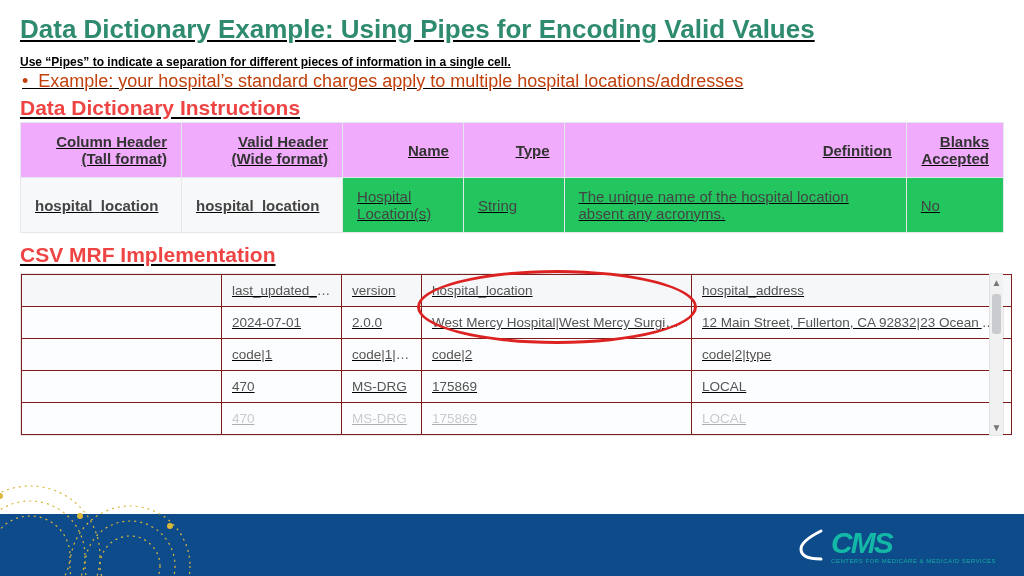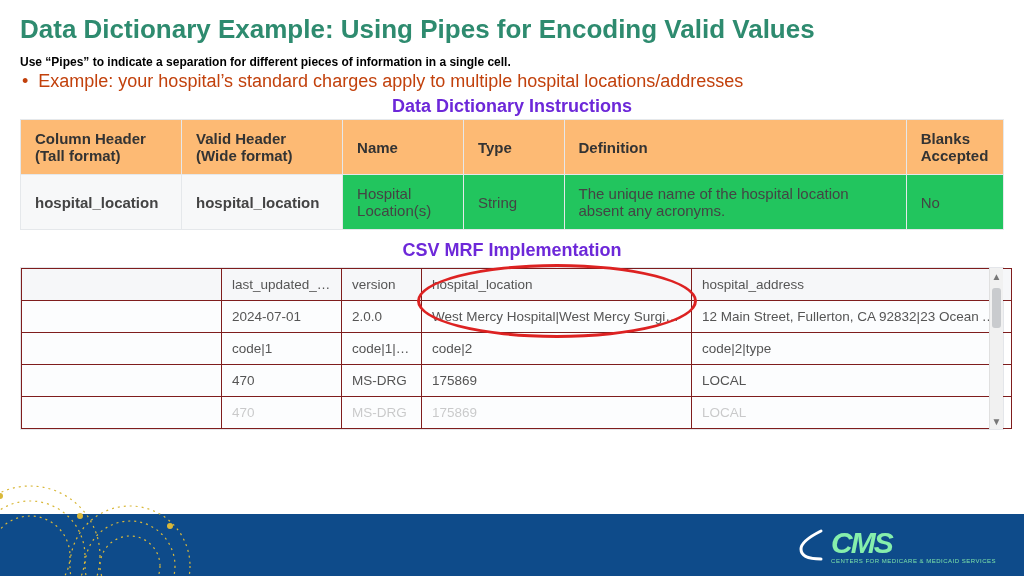--- a/index.html
+++ b/index.html
@@ -4,64 +4,63 @@
 <style>
   * { box-sizing: border-box; margin: 0; padding: 0; }
   body {
     font-family: "Segoe UI", Arial, sans-serif;
     width: 1024px;
     height: 576px;
     background: #fff;
     position: relative;
     overflow: hidden;
   }
-  .content { padding: 14px 20px 16px 20px; }
+  .content { padding: 14px 20px 16px 20px; text-decoration: underline; }
   .title {
     color: #2e8b6f;
     font-size: 26px;
     font-weight: 700;
     margin-bottom: 10px;
   }
   .sub-bold {
     font-size: 12px;
     font-weight: 700;
     color: #000;
     margin-bottom: 2px;
   }
   .bullet {
     font-size: 18px;
     color: #c2410c;
     padding-left: 2px;
     margin-bottom: 4px;
   }
   .section-label {
-    font-size: 18px;
+    font-size: 21px;
     font-weight: 700;
-    text-align: center;
-    color: #6d28d9;
+    color: #ef4444;
     margin: 2px 0 2px 0;
   }
   .table1-wrap { width: 100%; }
   table.dict {
     width: 100%;
     border-collapse: collapse;
     font-size: 15px;
     color: #2b2b2b;
     border: 1px solid #e5e8eb;
   }
   table.dict th, table.dict td {
     border: 1px solid #e5e8eb;
     padding: 10px 14px;
     text-align: left;
     vertical-align: middle;
   }
   table.dict th {
-    background: #fdba74;
+    background: #f0abfc;
     font-weight: 600;
-    text-align: left;
+    text-align: right;
     color: #333;
   }
   table.dict td.first { font-weight: 600; background:#f7f8f9;}
   table.dict td { background:#22c55e; color:#444;}
   .col-a{width:160px;} .col-b{width:160px;} .col-c{width:120px;} .col-d{width:100px;} .col-e{width:340px;} .col-f{width:90px;}
 
   .csv-wrap {
     position: relative;
     margin-top: 6px;
     border: 1px solid #e4e6ea;
@@ -118,21 +117,21 @@
   .circles {
     position: absolute;
     left: -30px; bottom: -30px;
     width: 300px; height: 140px;
   }
   .circles svg { overflow: visible; }
   .cms-logo {
     position: absolute;
     right: 28px; top: 50%;
     transform: translateY(-50%);
-    color: #86efac;
+    color: #14b8a6;
     display:flex; align-items:center; gap:6px;
   }
   .cms-logo .swoosh {
     font-size: 30px; font-weight: 700; font-style: italic;
     letter-spacing: -2px;
   }
   .cms-logo .sub { font-size: 6px; letter-spacing: 0.5px; opacity:.9; display:block; line-height:1; margin-top:-2px;}
 </style>
 </head>
 <body>

